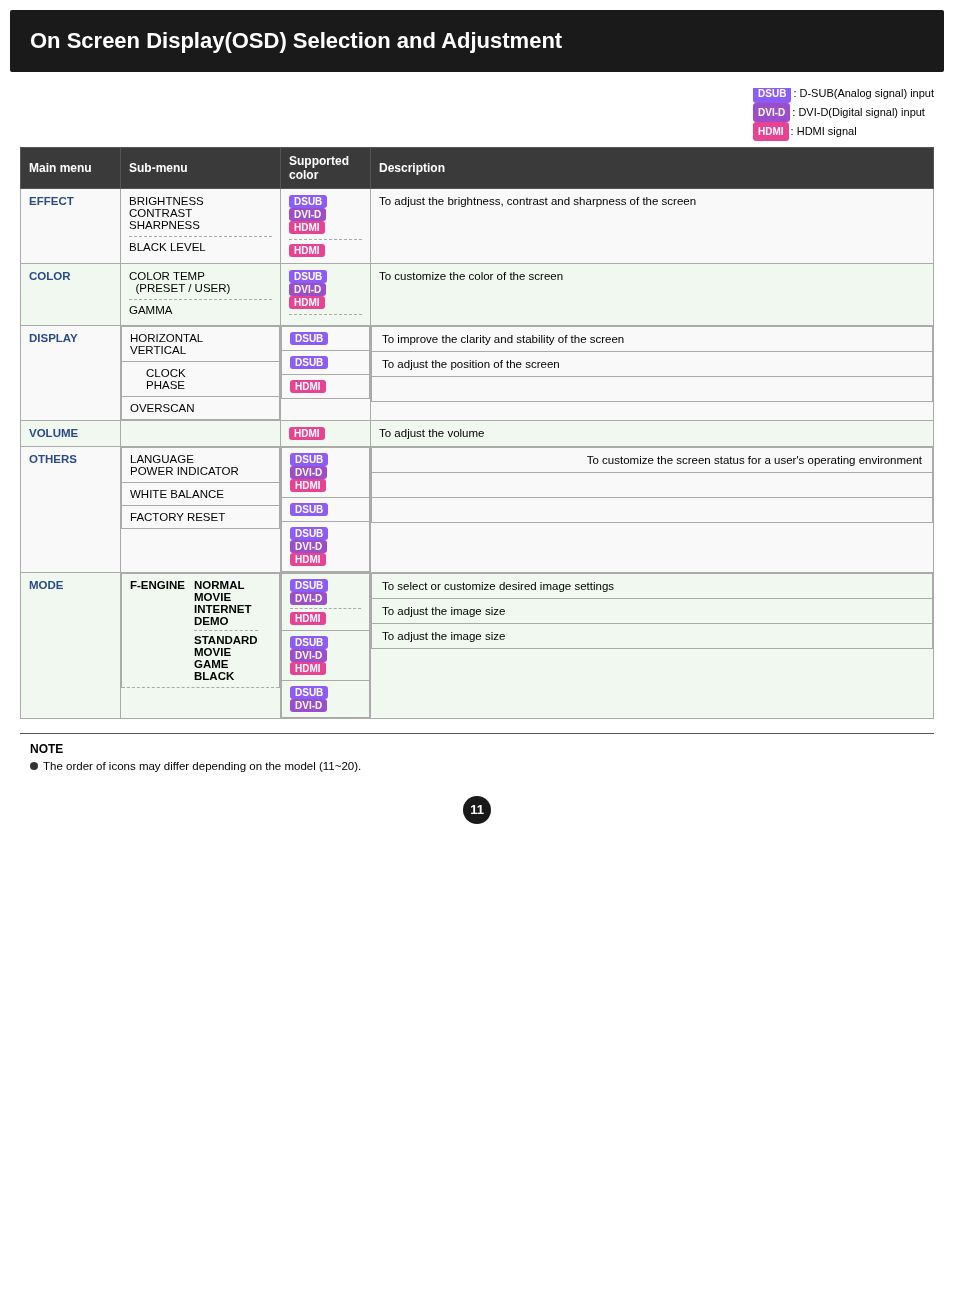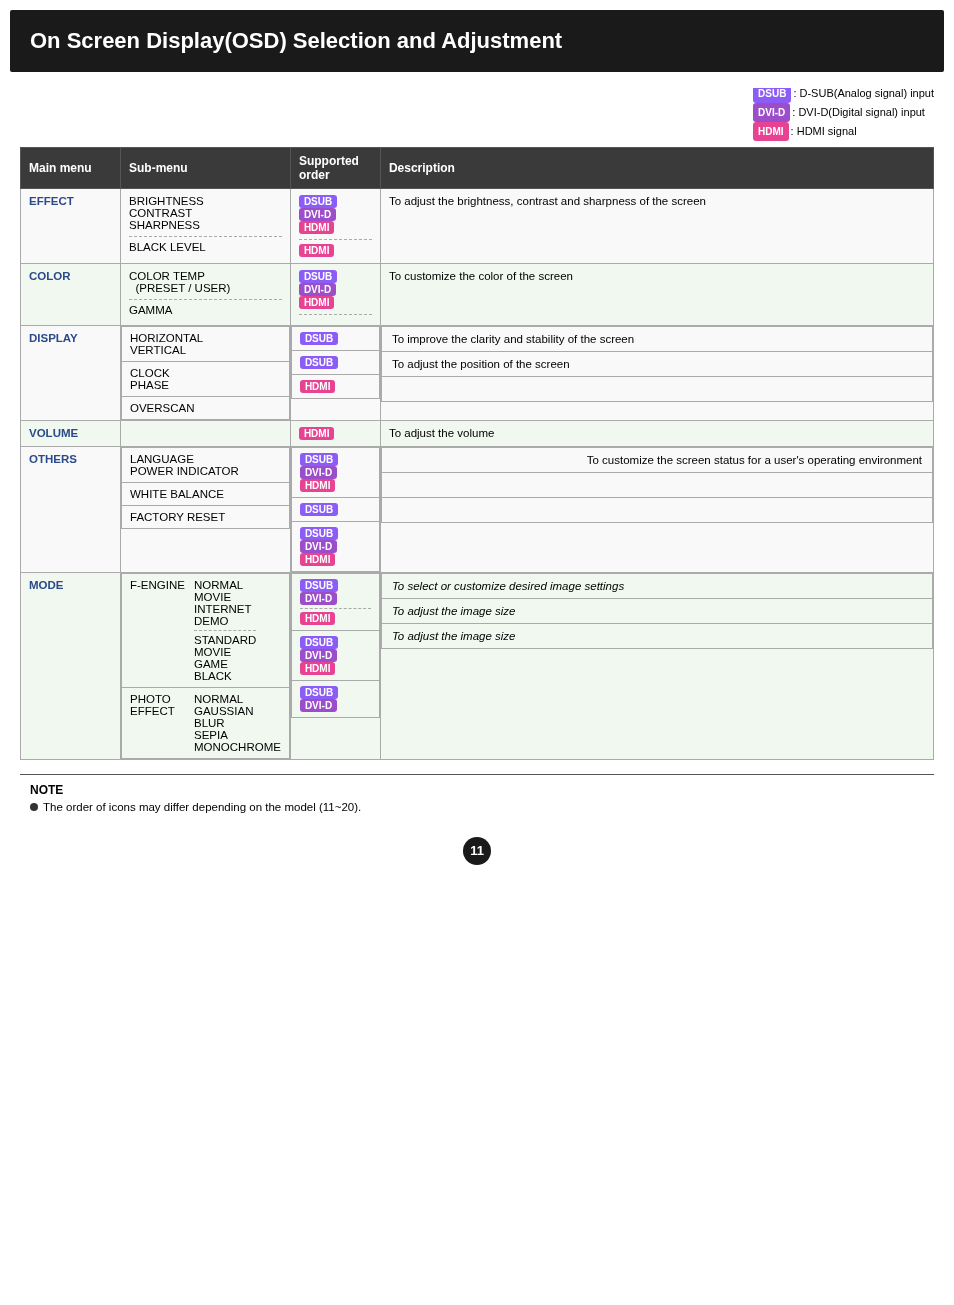--- a/index.html
+++ b/index.html
@@ -186,21 +186,21 @@
         <div><span class="badge badge-dvid">DVI-D</span><span>: DVI-D(Digital signal) input</span></div>
         <div><span class="badge badge-hdmi">HDMI</span><span>: HDMI signal</span></div>
       </div>
     </div>
 
     <table class="main-table">
       <thead>
         <tr>
           <th class="th-main">Main menu</th>
           <th class="th-sub">Sub-menu</th>
-          <th class="th-supported">Supported order</th>
+          <th class="th-supported">Supported color</th>
           <th class="th-desc">Description</th>
         </tr>
       </thead>
       <tbody>
 
         <tr class="picture-row">
           <td class="main-menu-cell">EFFECT</td>
           <td class="sub-menu-cell">
             <div style="border-bottom: 1.5px dashed #aaa; padding-bottom: 5px; margin-bottom: 4px;">
               <div>BRIGHTNESS</div>
@@ -252,21 +252,21 @@
           <td class="sub-menu-cell" style="padding: 0;">
             <table style="width:100%; border-collapse:collapse;">
               <tbody>
                   <tr>
                 <td style="padding: 5px 8px; border-bottom: 1.5px dashed #aaa;">
                   <div>HORIZONTAL</div>
                   <div>VERTICAL</div>
                 </td>
               </tr>
               <tr>
-                <td style="padding: 5px 8px; border-bottom: 1.5px dashed #aaa; margin-left: 20px;">
+                <td style="padding: 5px 24px; border-bottom: 1.5px dashed #aaa; margin-left: 20px;">
                   <div>CLOCK</div>
                   <div>PHASE</div>
                 </td>
               </tr>
               <tr>
                 <td style="padding: 5px 8px;">
                   <div>OVERSCAN</div>
                 </td>
               </tr>
             </tbody>
@@ -389,21 +389,21 @@
                 <td style="padding: 6px 10px;">&nbsp;</td>
               </tr>
             </tbody>
               </table>
           </td>
         </tr>
 
         <tr class="mode-row">
           <td class="main-menu-cell">MODE</td>
           <td class="sub-menu-cell" style="padding:0;">
-            <table style="width:100%; border-collapse:collapse;">
+            <table style="width:100%; border-collapse:collapse;font-weight:bold;">
               <tbody>
                   <tr>
                 <td style="padding:5px 8px; border-bottom: 1.5px dashed #aaa; vertical-align:top;">
                   <div style="display:flex; gap:4px;">
                     <div style="width:60px; flex-shrink:0;">F-ENGINE</div>
                     <div>
                       <div style="border-bottom: 1.5px dashed #aaa; padding-bottom:3px; margin-bottom:3px;">
                         <div>NORMAL</div>
                         <div>MOVIE</div>
                         <div>INTERNET</div>
@@ -412,33 +412,20 @@
                       <div>
                         <div>STANDARD</div>
                         <div>MOVIE</div>
                         <div>GAME</div>
                         <div>BLACK</div>
                       </div>
                     </div>
                   </div>
                 </td>
               </tr>
-              <tr>
-                <td style="padding:5px 8px; vertical-align:top;">
-                  <div style="display:flex; gap:4px;">
-                    <div style="width:60px; flex-shrink:0;">PHOTO EFFECT</div>
-                    <div>
-                      <div>NORMAL</div>
-                      <div>GAUSSIAN BLUR</div>
-                      <div>SEPIA</div>
-                      <div>MONOCHROME</div>
-                    </div>
-                  </div>
-                </td>
-              </tr>
             </tbody>
               </table>
           </td>
           <td class="supported-cell" style="padding:0;">
             <table style="width:100%; border-collapse:collapse;">
               <tbody>
                   <tr>
                 <td style="padding:5px 8px; border-bottom: 1.5px dashed #aaa; vertical-align:top;">
                   <div style="border-bottom: 1.5px dashed #aaa; padding-bottom:3px; margin-bottom:3px;">
                     <div><span class="badge badge-dsub">DSUB</span></div>
@@ -458,21 +445,21 @@
               </tr>
               <tr>
                 <td style="padding:5px 8px; vertical-align:top;">
                   <div><span class="badge badge-dsub">DSUB</span></div>
                   <div><span class="badge badge-dvid">DVI-D</span></div>
                 </td>
               </tr>
             </tbody>
               </table>
           </td>
-          <td class="description-cell" style="padding:0;font-style:italic;">
+          <td class="description-cell" style="padding:0;">
             <table style="width:100%; border-collapse:collapse;">
               <tbody>
                   <tr>
                 <td style="padding:6px 10px; border-bottom: 1.5px dashed #aaa; vertical-align:middle;">
                   To select or customize desired image settings
                 </td>
               </tr>
               <tr>
                 <td style="padding:6px 10px; border-bottom: 1.5px dashed #aaa; vertical-align:middle;">
                   To adjust the image size

